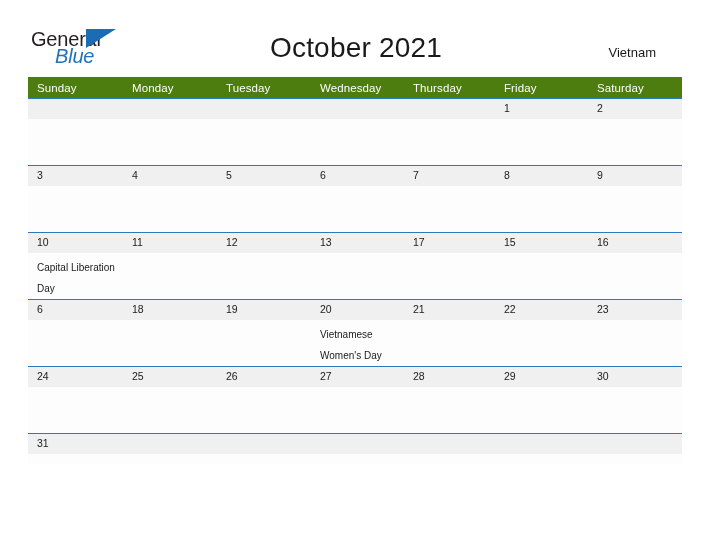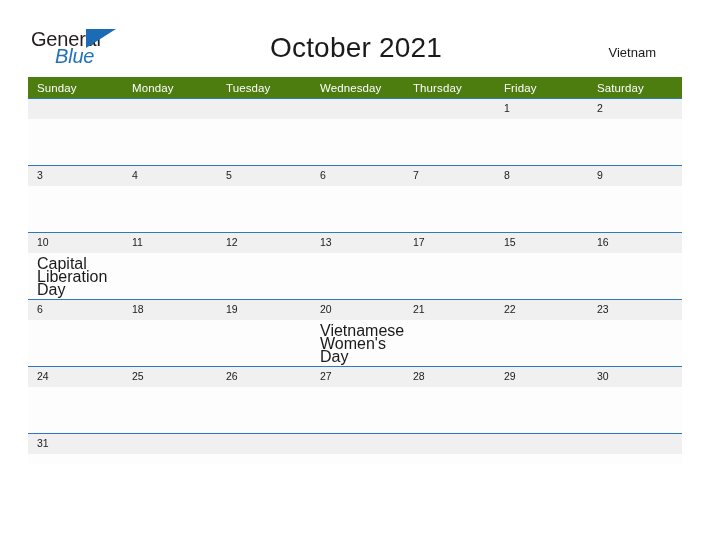--- a/index.html
+++ b/index.html
@@ -139,22 +139,22 @@
     line-height: 11px;
     color: #1a1a1a;
     padding: 4px 0 5px 9px;
     min-height: 11px;
   }
   .day-number:empty {
     min-height: 11px;
   }
   .holiday-text {
     display: block;
-    font-size: 16px;
-    line-height: 13px;
+    font-size: 10px;
+    line-height: 21px;
     color: #1a1a1a;
     padding: 4px 6px 0 9px;
   }
 </style>
 </head>
 <body>
 
 <div id="page-header">
 
   <div id="brand-logo">

